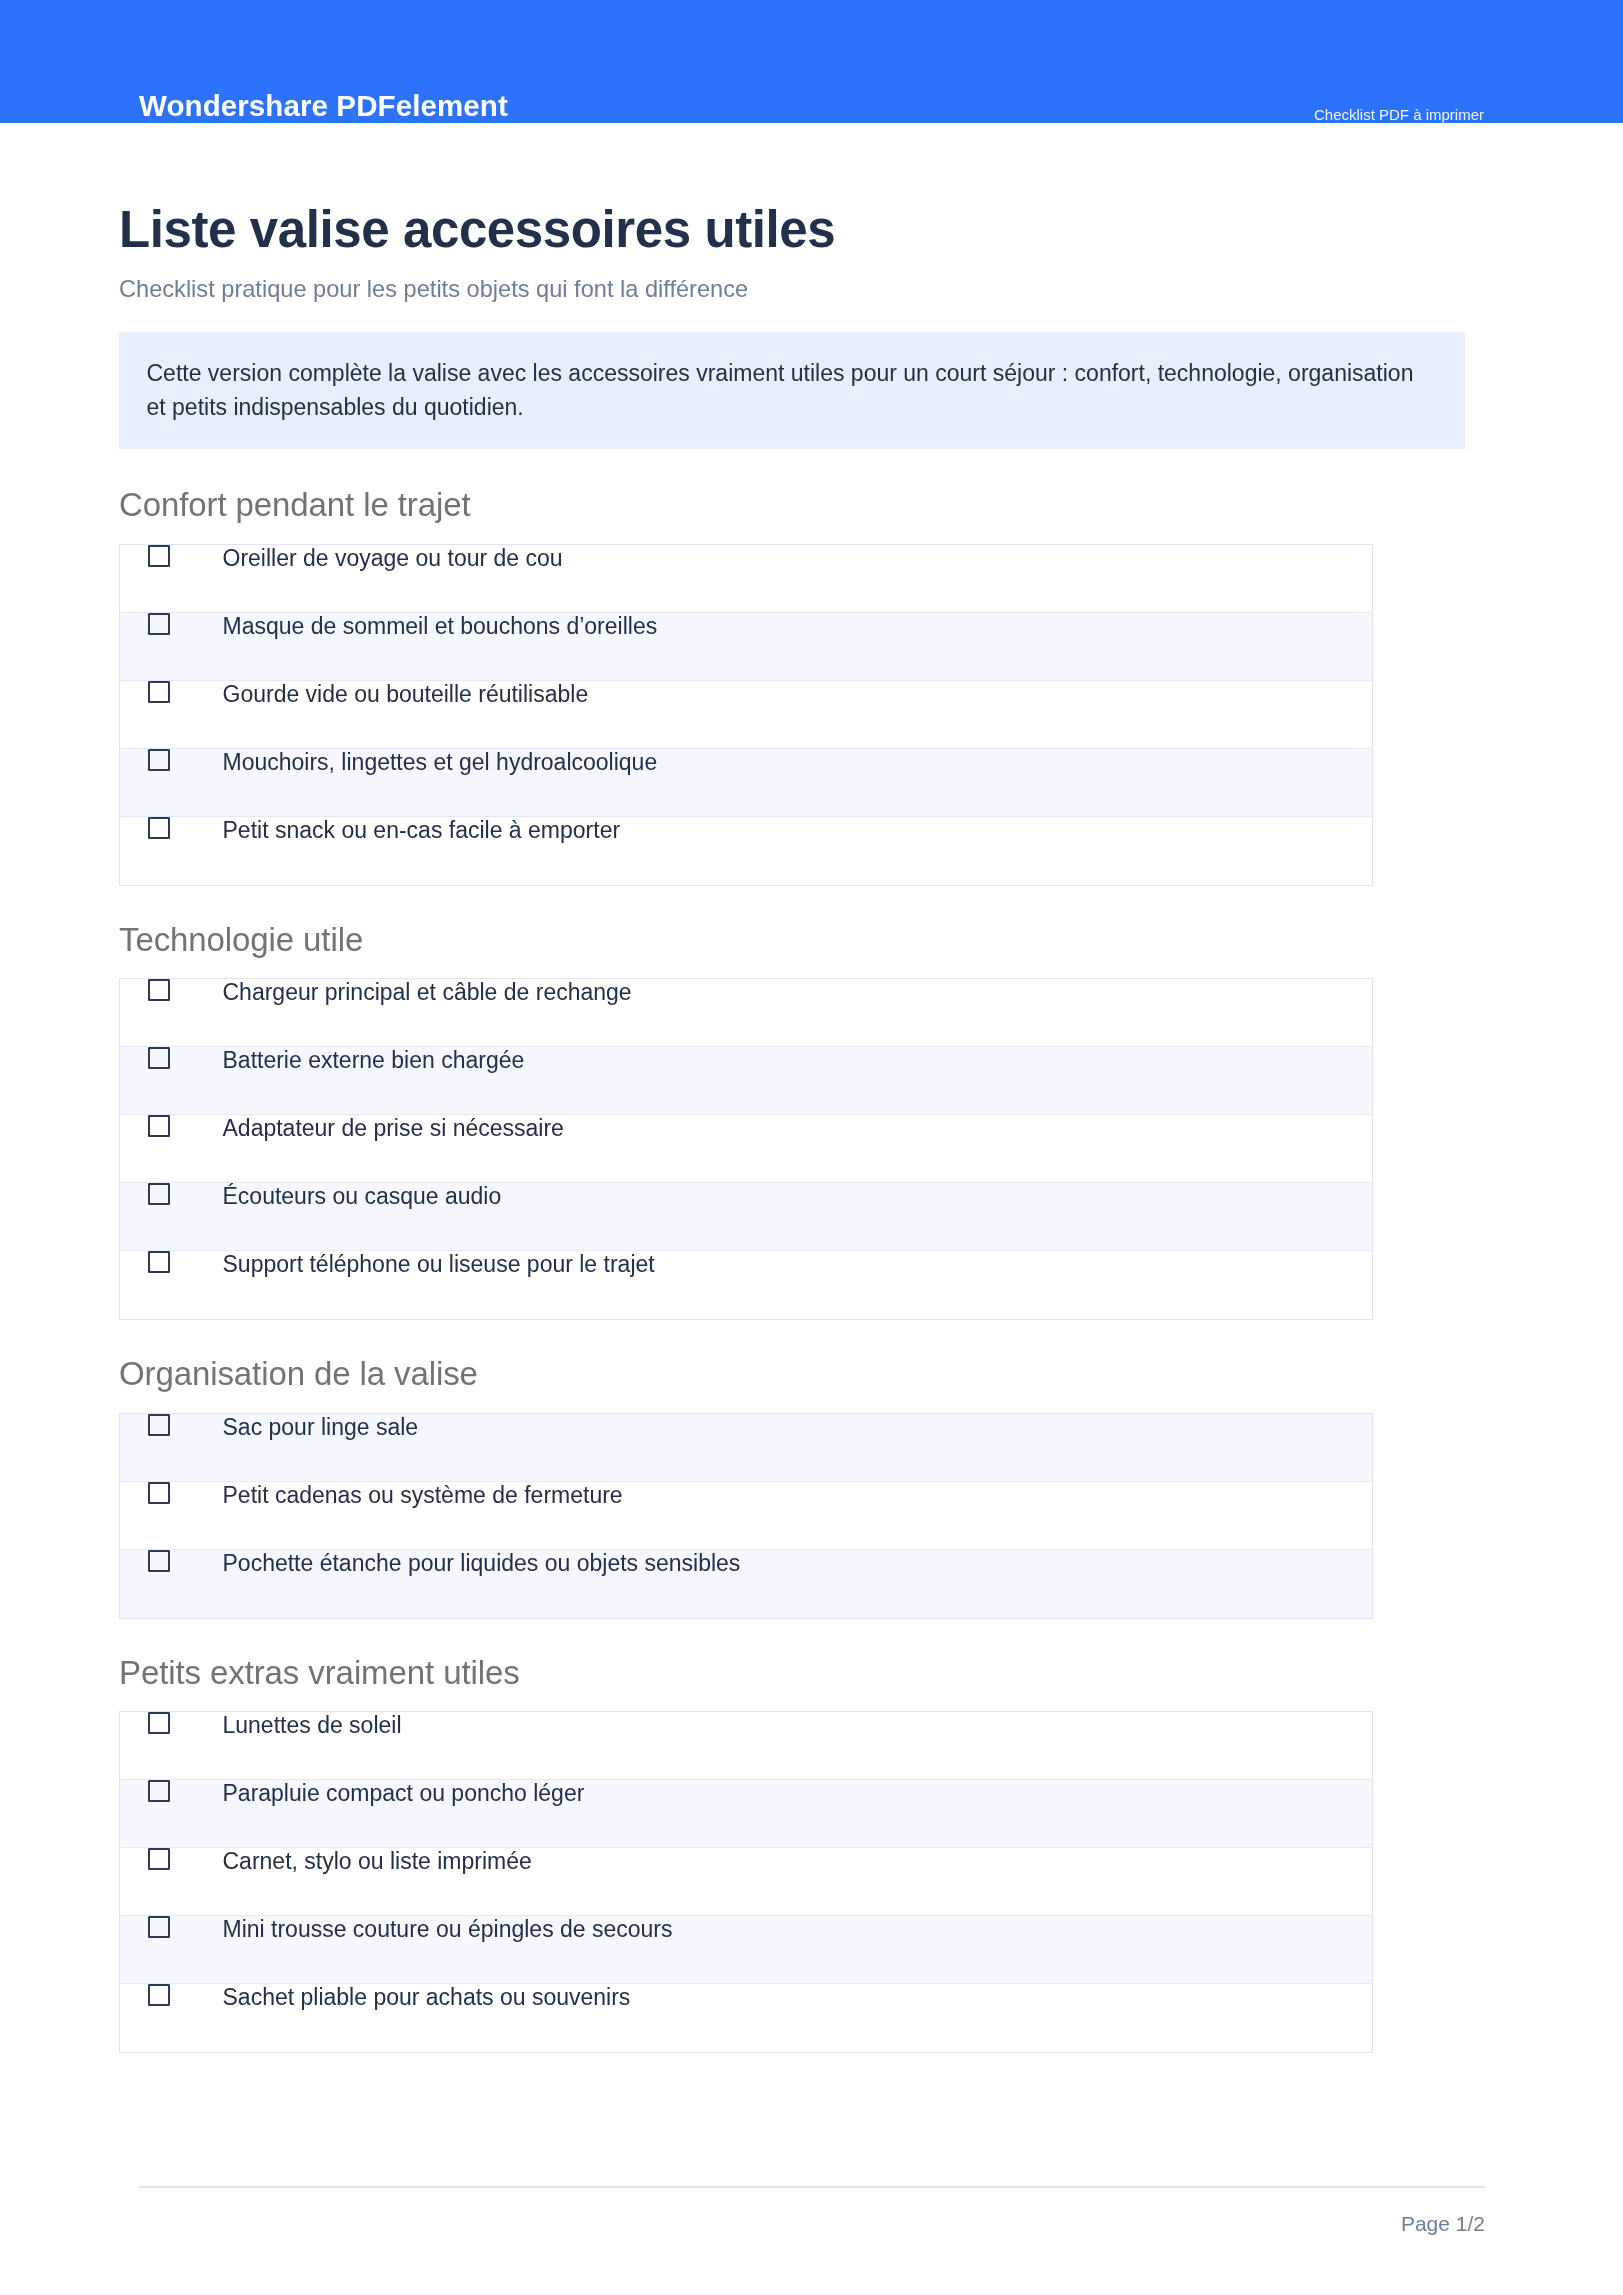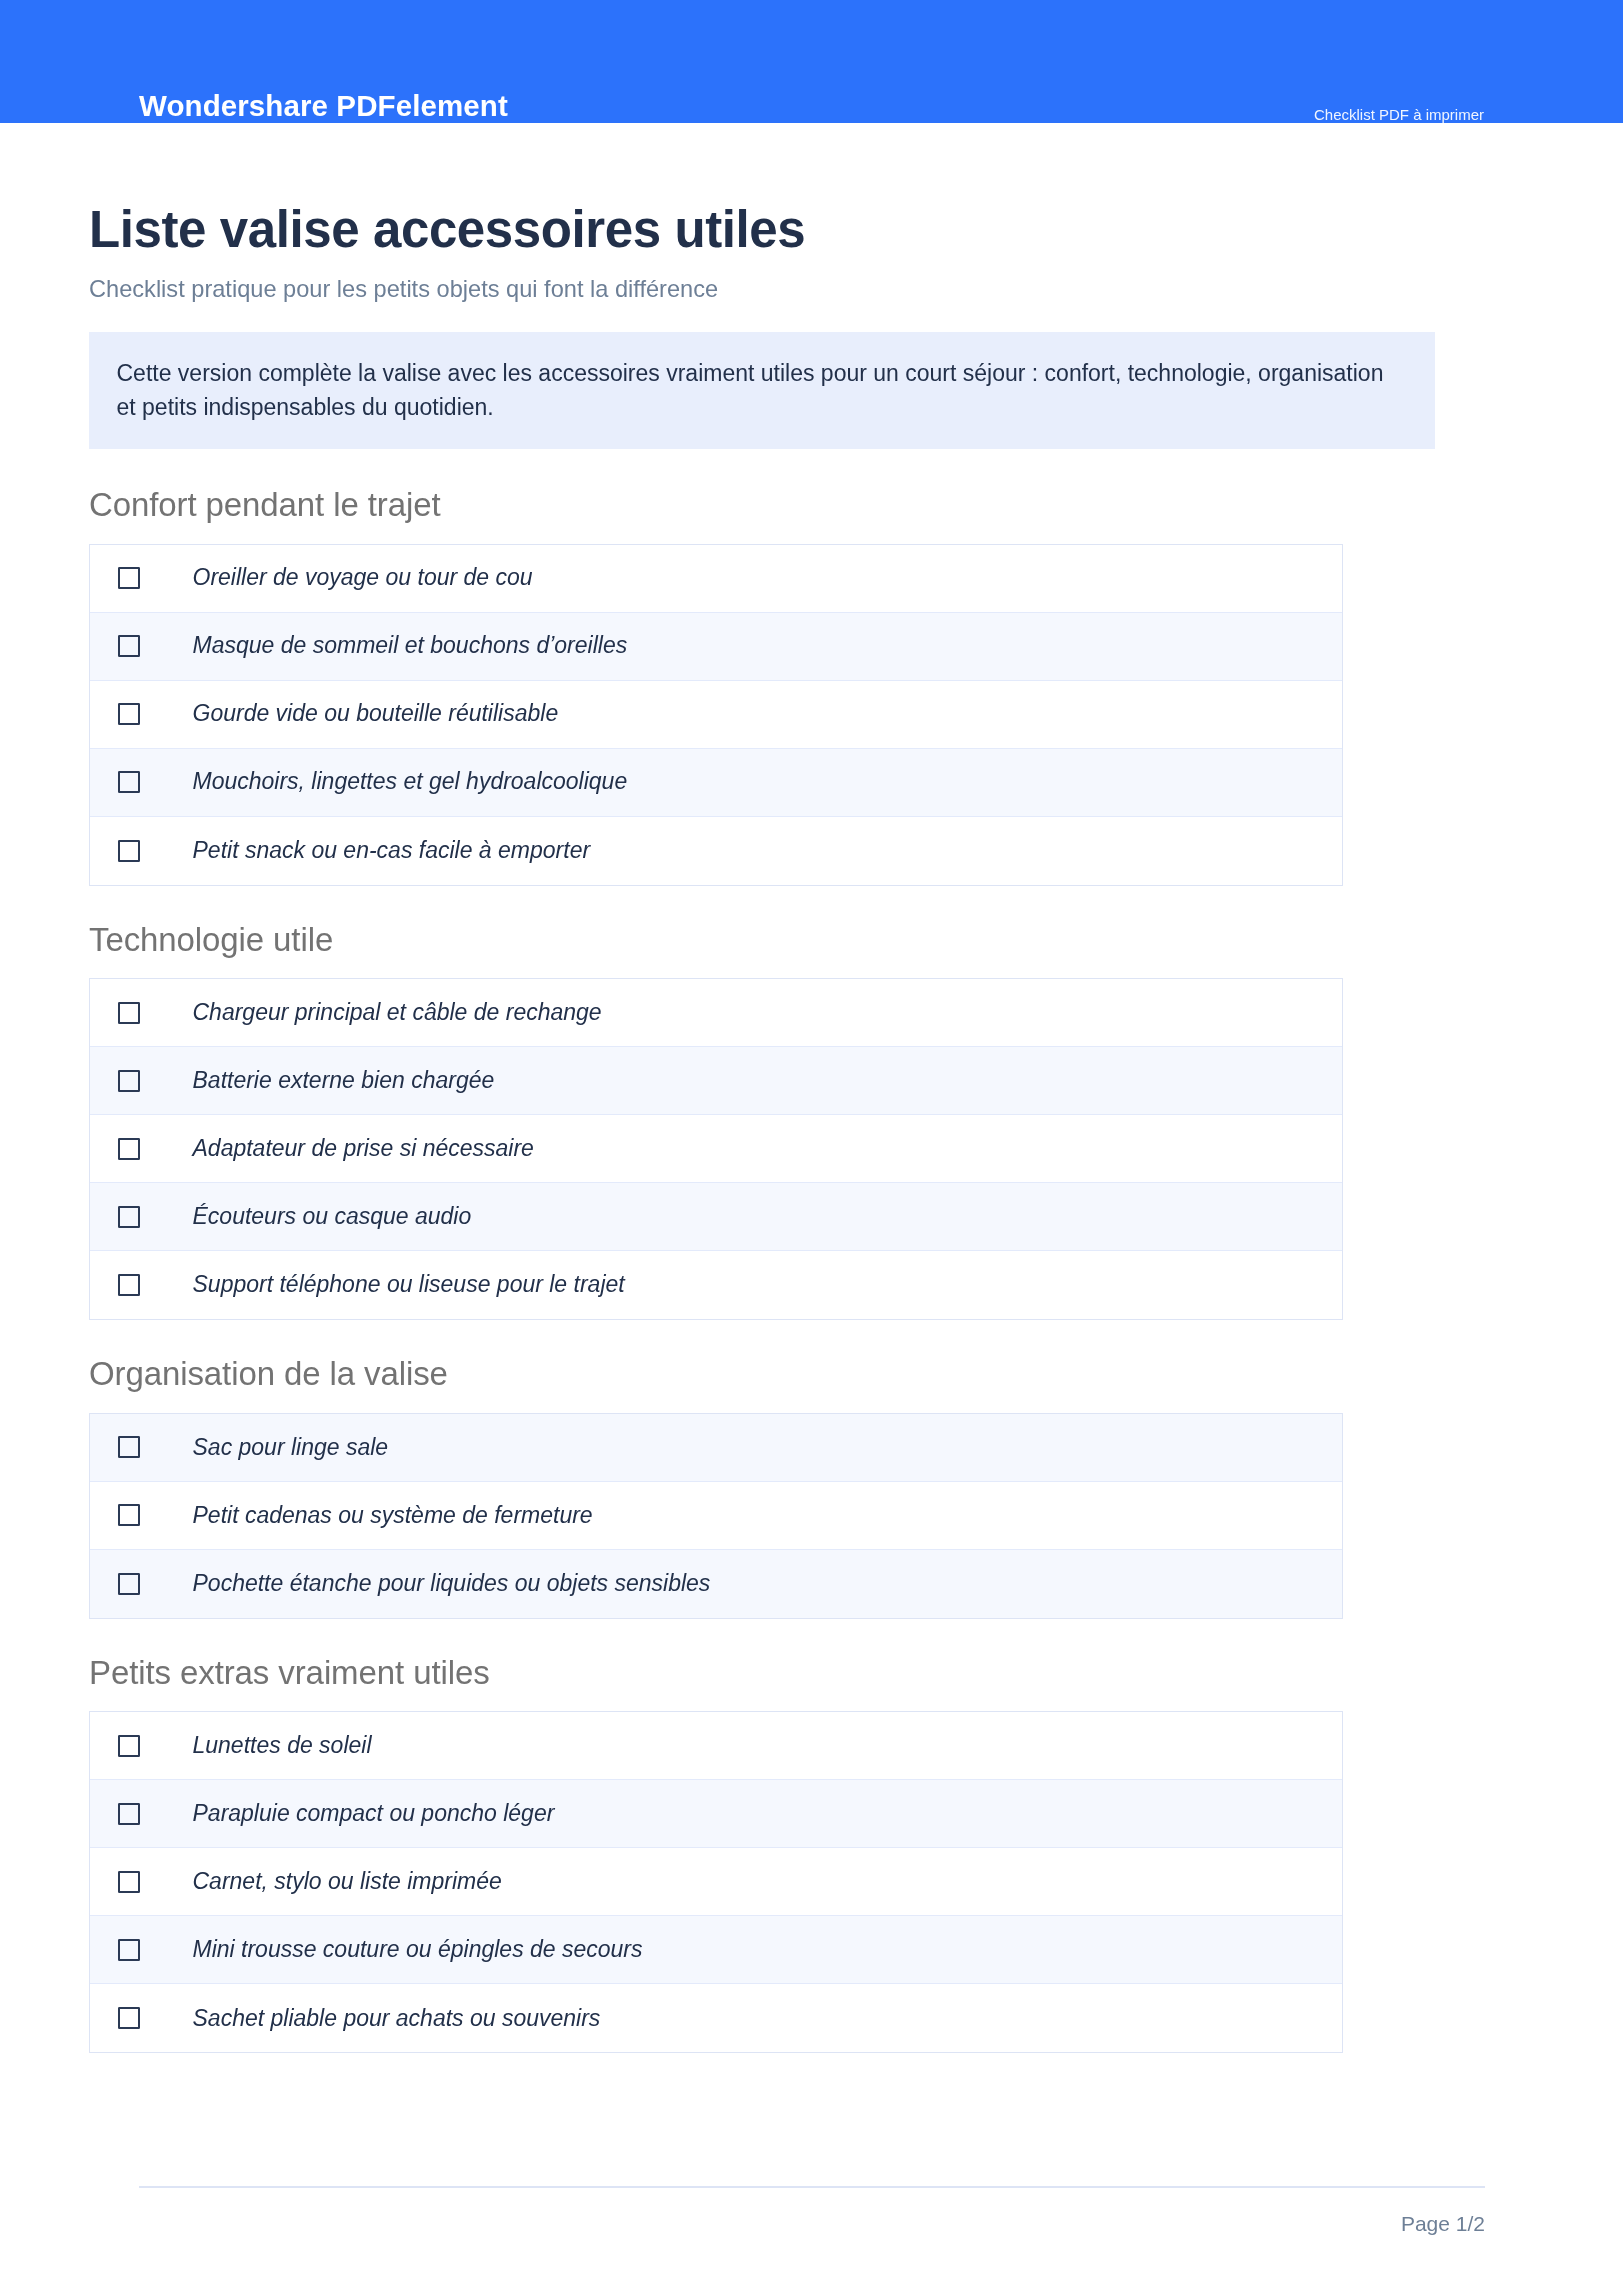--- a/index.html
+++ b/index.html
@@ -44,21 +44,21 @@
     font-size: 15px;
     font-weight: normal;
     white-space: nowrap;
   }
 
   
   .content {
     position: absolute;
     left: 0; top: 123px;
     width: 1623px;
-    padding: 0 89px;
+    padding: 0 119px;
   }
 
   .doc-title {
     margin-top: 79px;
     color: #22304a;
     font-size: 51px;
     font-weight: bold;
     line-height: 1.08;
     letter-spacing: -0.4px;
   }
@@ -96,26 +96,24 @@
   }
 
   .checklist {
     width: 1254px;
     border: 1.3px solid #dde4f5;
     background: #ffffff;
   }
 
   .check-row {
     display: flex;
-    align-items: center;
     height: 68px;
     padding-left: 27.5px;
     background: #ffffff;
     border-bottom: 1.3px solid #e3eafb;
-    font-style: italic;
   }
   .check-row:last-child { border-bottom: none; }
   .check-row.alt { background: #f5f8fe; }
 
   .checkbox {
     width: 22px;
     height: 22px;
     min-width: 22px;
     border: 2px solid #2b3a55;
     background: transparent;

